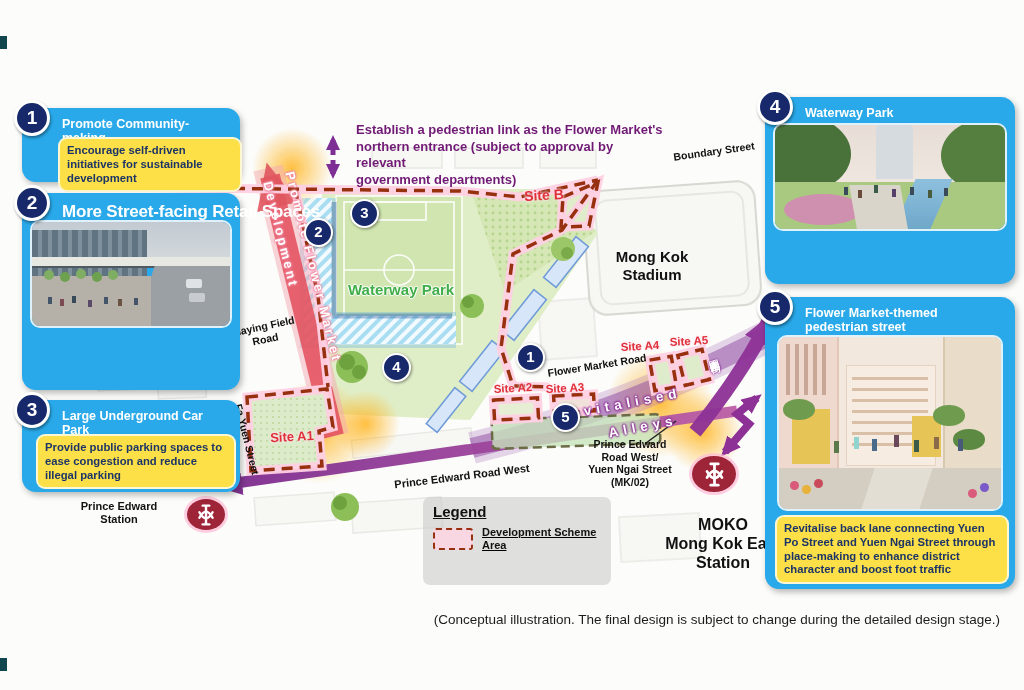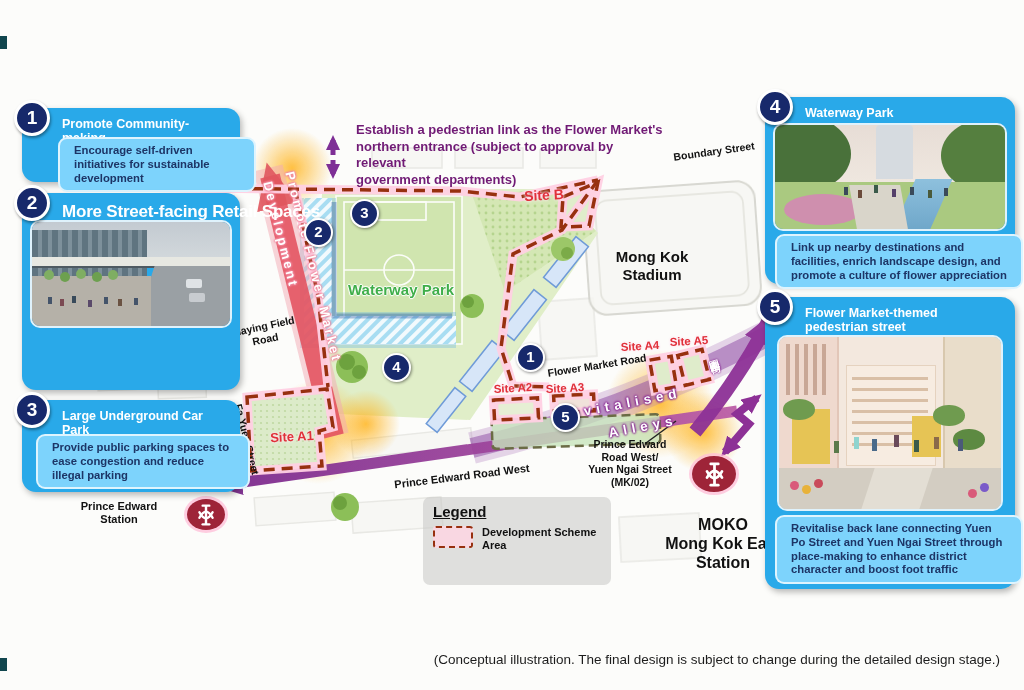--- a/index.html
+++ b/index.html
@@ -9,23 +9,23 @@
   
   .callout{position:absolute;background:#29a9e9;border-radius:14px;
            box-shadow:2px 3px 6px rgba(0,0,0,.28);}
   .badge{position:absolute;left:-8px;top:-8px;box-sizing:border-box;width:36px;height:36px;
          border:3px solid #fff;border-radius:50%;background:#17296b;color:#fff;
          font:bold 19px/30px "Liberation Sans",sans-serif;text-align:center;
          box-shadow:1px 2px 3px rgba(0,0,0,.4);z-index:5;}
   .ctitle{color:#fff;font:bold 12.5px/1.15 "Liberation Sans",sans-serif;
           padding:9px 8px 4px 40px;white-space:pre-line;}
   .ctitle.tight{font-size:17px;letter-spacing:-.2px;white-space:nowrap;}
-  .cbody{background:#7dd3fc;border:2px solid rgba(255,255,255,.75);border-radius:9px;
+  .cbody{background:#fde047;border:2px solid rgba(255,255,255,.75);border-radius:9px;
          color:#1d3566;font:bold 11.3px/1.22 "Liberation Sans",sans-serif;
-         padding:5px 14px;position:absolute;}
+         padding:5px 7px;position:absolute;}
   .photo{position:absolute;border-radius:10px;border:2px solid rgba(255,255,255,.85);
          overflow:hidden;box-shadow:inset 0 0 4px rgba(0,0,0,.25);}
   .photo>div{position:absolute;}
   
   .street{position:absolute;color:#111;font:bold 10.5px/1.2 "Liberation Sans",sans-serif;
           text-align:center;white-space:pre-line;}
   .site{position:absolute;color:#e0313a;font:bold 11.5px/1.1 "Liberation Sans",sans-serif;
         text-align:center;text-shadow:0 0 3px #ffe3ee,0 0 3px #ffe3ee;transform:rotate(-3deg);}
   .ann{position:absolute;color:#701a75;font:bold 13px/1.28 "Liberation Sans",sans-serif;
        white-space:pre-line;}
@@ -43,26 +43,26 @@
              text-shadow:-1px 0 1px #fff,1px 0 1px #fff,0 -1px 1px #fff,0 1px 1px #fff;white-space:nowrap;}
   .cn{position:absolute;writing-mode:vertical-rl;color:#fff;font:bold 10px/1 "Liberation Sans",sans-serif;
       letter-spacing:2px;text-shadow:0 0 2px #8d3196,0 0 2px #8d3196;transform:rotate(-16deg);}
   .mtr{position:absolute;border-radius:50%;background:#9e2438;display:flex;
        align-items:center;justify-content:center;box-shadow:0 0 0 3px rgba(255,190,215,.75);}
   
   .legend{position:absolute;left:423px;top:497px;width:188px;height:88px;
           background:rgba(198,198,196,.55);border-radius:7px;padding:6px 10px;box-sizing:border-box;}
   .legend-title{font:bold 15px/1.2 "Liberation Sans",sans-serif;color:#111;
                 text-decoration:underline;margin-bottom:5px;}
-  .legend-row{display:flex;align-items:flex-start;margin-bottom:6px;}
+  .legend-row{display:flex;align-items:center;margin-bottom:6px;text-decoration:underline;}
   .sw{width:36px;height:18px;border-radius:3px;margin-right:9px;flex:none;}
   .sw-scheme{background:#f9d7e2;border:2.5px dashed #97300f;}
   .sw-long{background:#e2f5ea;border:2px solid #4a7fd4;}
   .legend-row span.lbl{font:bold 11px/1.15 "Liberation Sans",sans-serif;color:#111;}
-  .footer{position:absolute;right:24px;top:612px;font:13.5px/1.2 "Liberation Sans",sans-serif;color:#1c1c1c;margin-top:40px;}
+  .footer{position:absolute;right:24px;top:612px;font:13.5px/1.2 "Liberation Sans",sans-serif;color:#1c1c1c;}
   .edge{position:absolute;width:7px;height:13px;background:#11464e;}
 </style>
 </head>
 <body>
 
 <div id="stage">
 
   <svg class="abs" width="1024" height="690" viewBox="0 0 1024 690" style="left:0;top:0">
     <defs>
       <pattern id="hatch" width="8" height="8" patternUnits="userSpaceOnUse" patternTransform="rotate(45)">
@@ -362,21 +362,20 @@
       <div style="left:0;top:0;width:100%;height:55%;background:linear-gradient(180deg,#e7ddd6,#efe7df)"></div>
       <div style="left:44%;top:0;width:16%;height:52%;background:#d6dbe0;border-radius:4px 4px 0 0"></div>
       <div style="left:-12%;top:-10%;width:45%;height:75%;border-radius:50%;background:#49713a"></div>
       <div style="left:72%;top:-6%;width:40%;height:70%;border-radius:50%;background:#557f3f"></div>
       <div style="left:0;top:55%;width:100%;height:45%;background:#aac980"></div>
       <div style="left:56%;top:52%;width:16%;height:50%;background:linear-gradient(180deg,#8ec0dd,#6ea6c9);transform:skewX(-24deg)"></div>
       <div style="left:4%;top:66%;width:34%;height:30%;border-radius:50%;background:#cf8fae"></div>
       <div style="left:34%;top:58%;width:22%;height:42%;background:#d9d5ca;transform:skewX(10deg)"></div>
       <div style="left:30%;top:60%;width:4px;height:8px;background:#3a4a5a;box-shadow:14px 3px 0 #6a4a3a,30px -2px 0 #3a5a4a,48px 2px 0 #55406a,66px 0 0 #3a4a5a,84px 3px 0 #4a5a3a,100px 1px 0 #3a4a5a"></div>
     </div>
-    <div class="cbody" style="left:10px;top:137px;width:216px">Link up nearby destinations and facilities, enrich landscape design, and promote a culture of flower appreciation</div>
   </div>
 
   <div class="callout" style="left:765px;top:297px;width:250px;height:292px">
     <div class="badge">5</div>
     <div class="ctitle">Flower Market-themed
 pedestrian street</div>
     <div class="photo" style="left:12px;top:38px;width:222px;height:172px">
       <div style="left:0;top:0;width:100%;height:100%;background:#f3e8de"></div>
       <div style="left:0;top:0;width:26%;height:82%;background:#efd9ce;border-right:2px solid #e2c6b8"></div>
       <div style="left:3%;top:4%;width:18%;height:30%;background:repeating-linear-gradient(90deg,#c9a796 0 4px,#efd9ce 4px 9px)"></div>

